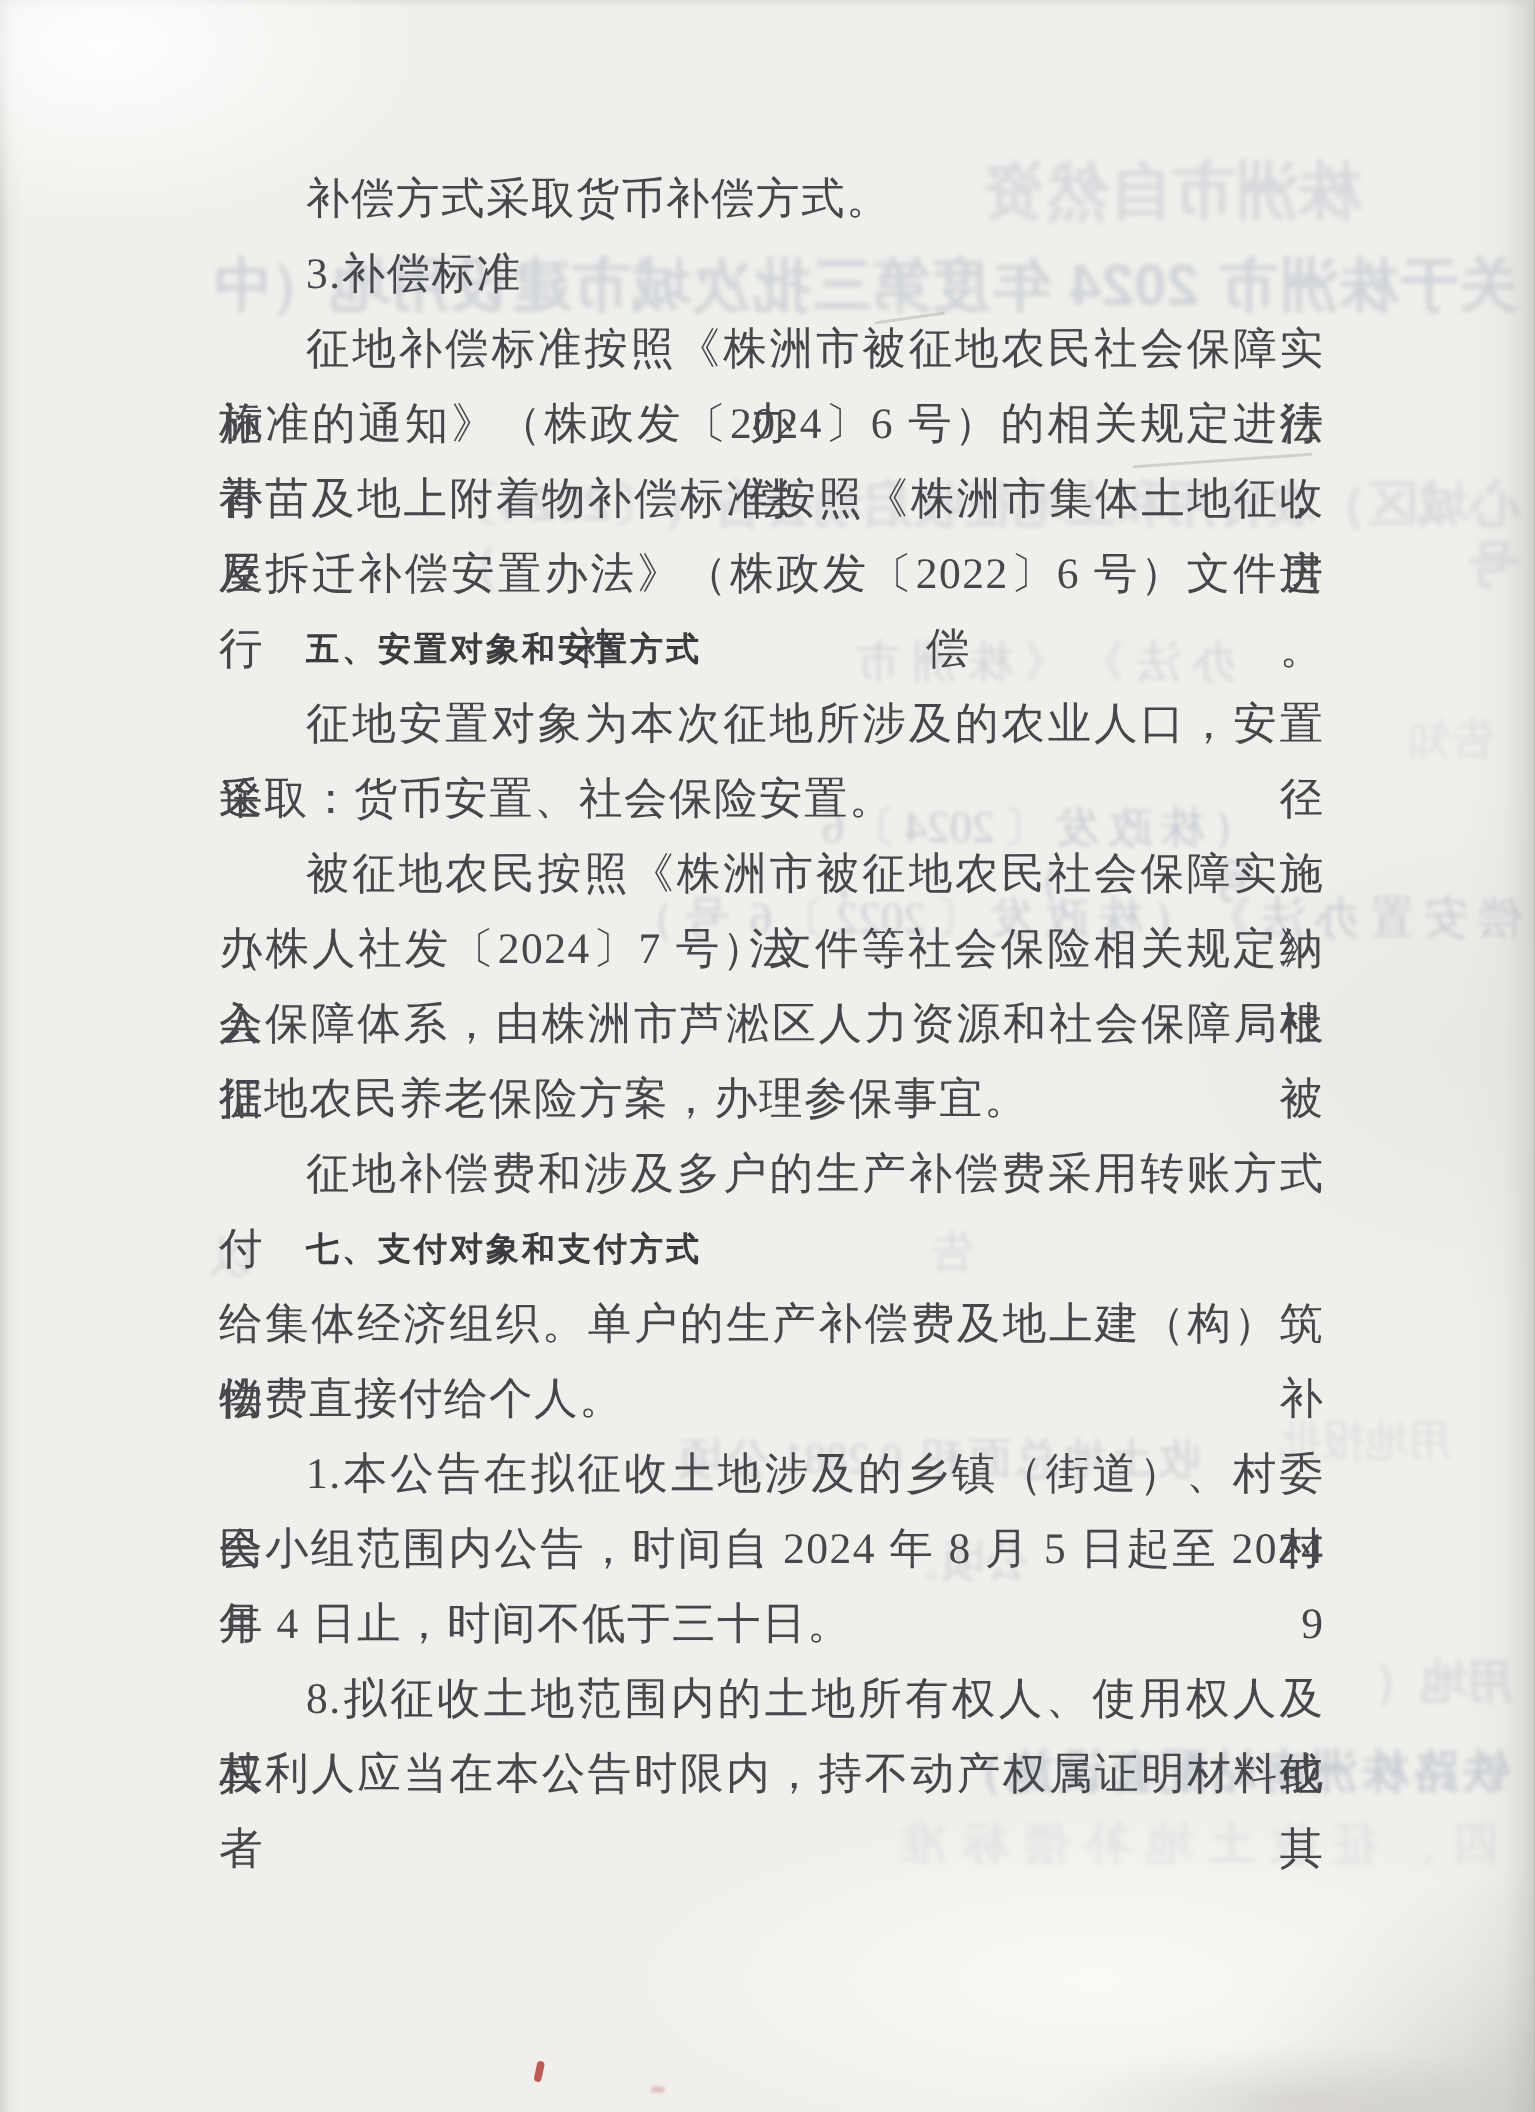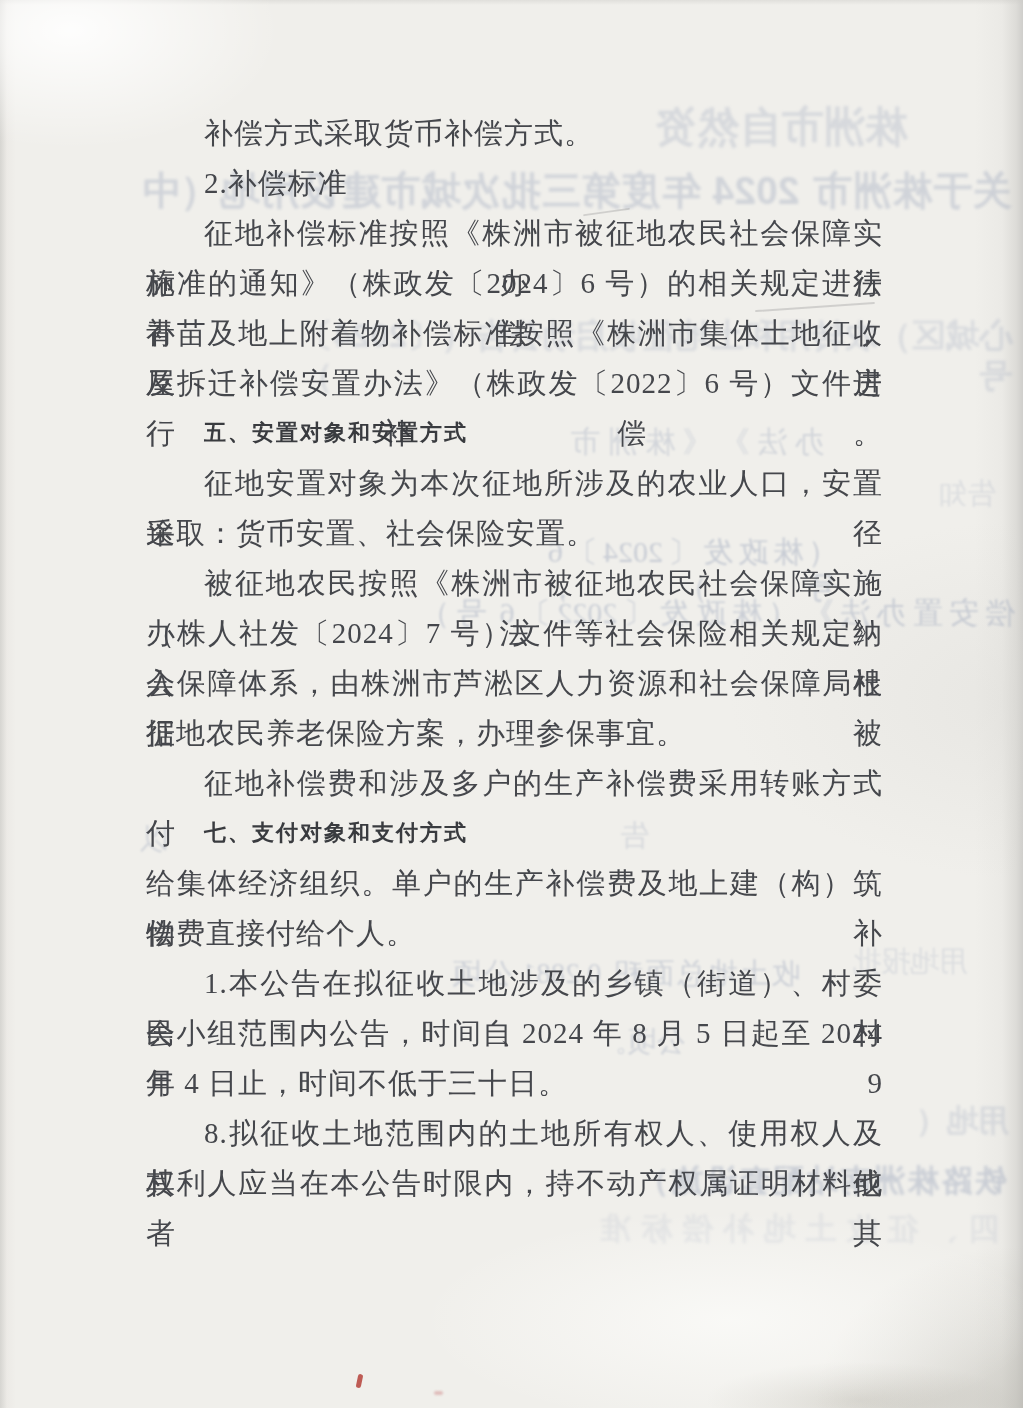--- a/index.html
+++ b/index.html
@@ -65,21 +65,21 @@
       <div class="ghost spread" style="left: 420px; top: 956px; width: 380px; font-size: 29px; opacity: 0.34; color: rgb(142, 154, 180);">收土地总面积 0.2881 公顷，</div>
       <div class="ghost" style="left: 852px; top: 944px; font-size: 29px; opacity: 0.2; color: rgb(142, 154, 180);">用地报批</div>
       <div class="ghost" style="left: 598px; top: 1024px; font-size: 29px; opacity: 0.3; color: rgb(142, 154, 180);">公顷。</div>
       <div class="ghost bold" style="left: 916px; top: 1102px; font-size: 31px; opacity: 0.24; color: rgb(142, 154, 180);">用地（</div>
       <div class="ghost bold spread" style="left: 638px; top: 1162px; width: 368px; font-size: 31px; opacity: 0.38; color: rgb(142, 154, 180);">铁路株洲南站配套设施）</div>
       <div class="ghost bold spread" style="left: 600px; top: 1210px; width: 400px; font-size: 31px; opacity: 0.14; color: rgb(142, 154, 180);">四、征收土地补偿标准</div>
     </div>
 
   <div class="content">
       <div class="line ind">补偿方式采取货币补偿方式。</div>
-      <div class="line ind">2.补偿标准</div>
+      <div class="line ind">3.补偿标准</div>
       <div class="line ind just">征地补偿标准按照《株洲市被征地农民社会保障实施办法</div>
       <div class="line just">标准的通知》（株政发〔2024〕6 号）的相关规定进行补偿，</div>
       <div class="line just">青苗及地上附着物补偿标准按照《株洲市集体土地征收及房</div>
       <div class="line just">屋拆迁补偿安置办法》（株政发〔2022〕6 号）文件进行补偿。</div>
       <div class="line h ind">五、安置对象和安置方式</div>
       <div class="line ind just">征地安置对象为本次征地所涉及的农业人口，安置途径</div>
       <div class="line">采取：货币安置、社会保险安置。</div>
       <div class="line ind just">被征地农民按照《株洲市被征地农民社会保障实施办法》</div>
       <div class="line just">（株人社发〔2024〕7 号）文件等社会保险相关规定纳入社</div>
       <div class="line just">会保障体系，由株洲市芦淞区人力资源和社会保障局根据被</div>

